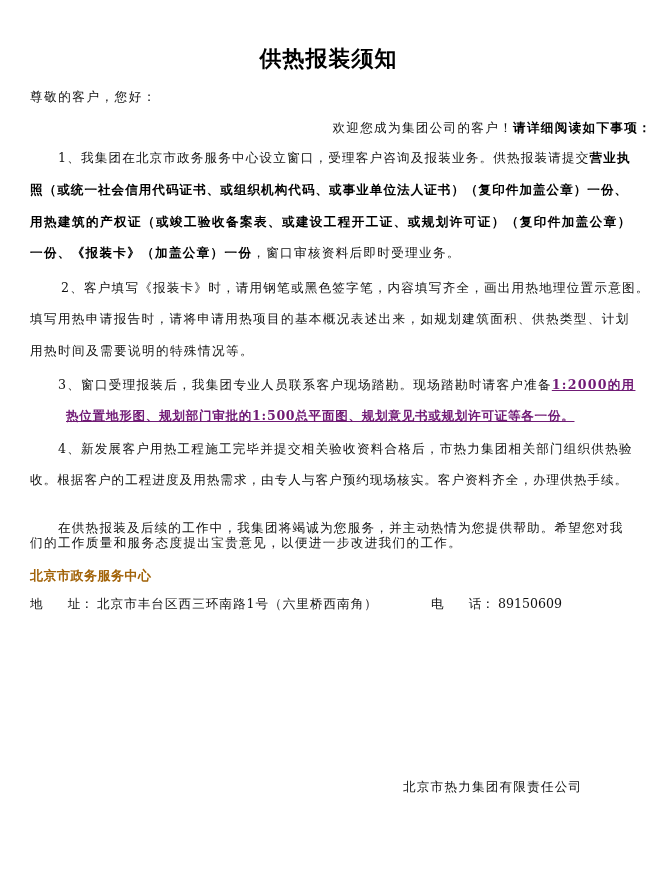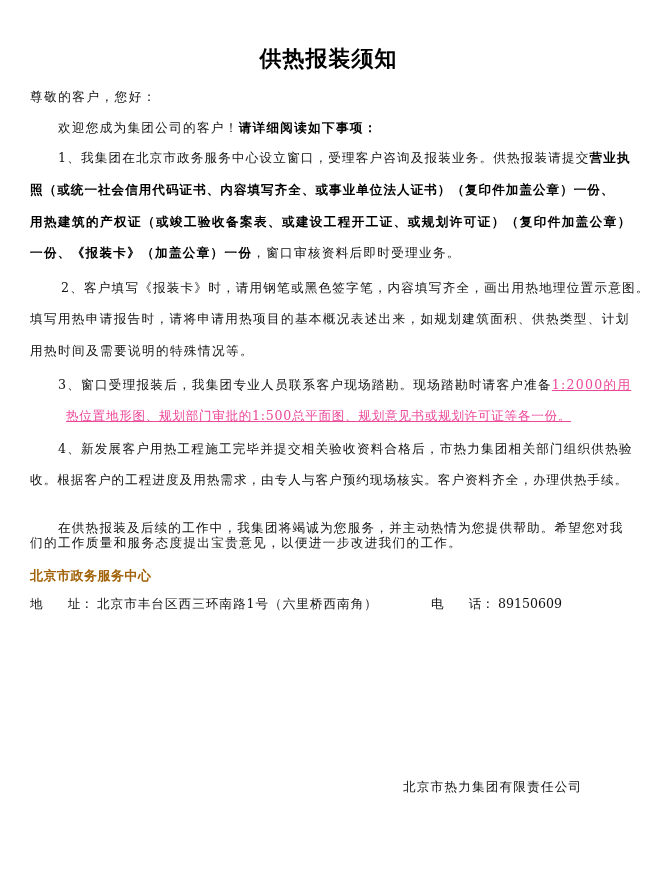--- a/index.html
+++ b/index.html
@@ -11,47 +11,47 @@
     .title {
       position: absolute; top: 44px; left: 0; width: 657px; text-align: center;
       font-family: "DejaVu Sans", "Liberation Sans", sans-serif;
       font-weight: bold; font-size: 22px; letter-spacing: 1px; color: #000;
     }
     .line {
       position: absolute; left: 30px; width: 600px;
       font-size: 12.6px; line-height: 16px; white-space: nowrap; letter-spacing: 1.3px;
     }
     .b { font-weight: bold; color: #000; }
-    .u { text-decoration: underline; font-weight: normal; color: #ec4899; }
+    .u { text-decoration: underline; font-weight: bold; color: #701a75; }
     .heading {
       position: absolute; left: 30px; top: 567px;
       font-weight: bold; font-size: 13px; letter-spacing: 0.5px; color: #a16207;
     }
     .addr-row { position: absolute; left: 30px; top: 596px; font-size: 12.6px; white-space: nowrap; }
     .addr-row span { display: inline-block; }
     .signature {
       position: absolute; left: 403px; top: 779px; font-size: 12.6px; letter-spacing: 1.2px;
     }
   </style>
 </head>
 <body>
 
 <div class="title">供热报装须知</div>
 
 <div class="line" style="top:89px; letter-spacing:1.5px;">尊敬的客户，您好：</div>
 
-<div class="line" style="top:120px; left:58px;">
+<div class="line" style="top:120px; left:52px;text-align:right;">
   <span>欢迎您成为集团公司的客户！</span><span class="b">请详细阅读如下事项：</span>
 </div>
 
 <div>
   <div class="line" style="top:150px; left:58px; letter-spacing:1.15px;">
     <span>1、我集团在北京市政务服务中心设立窗口，受理客户咨询及报装业务。供热报装请提交</span><span class="b">营业执</span>
   </div>
-  <div class="line b" style="top:182px; letter-spacing:1.0px;">照（或统一社会信用代码证书、内容填写齐全、或事业单位法人证书）（复印件加盖公章）一份、</div>
+  <div class="line b" style="top:182px; letter-spacing:1.0px;">照（或统一社会信用代码证书、或组织机构代码、或事业单位法人证书）（复印件加盖公章）一份、</div>
   <div class="line b" style="top:214px; letter-spacing:1.4px;">用热建筑的产权证（或竣工验收备案表、或建设工程开工证、或规划许可证）（复印件加盖公章）</div>
   <div class="line" style="top:245px;">
     <span class="b">一份、《报装卡》（加盖公章）一份</span><span>，窗口审核资料后即时受理业务。</span>
   </div>
 </div>
 
 <div>
   <div class="line" style="top:280px; left:61px; letter-spacing:1.2px;">2、客户填写《报装卡》时，请用钢笔或黑色签字笔，内容填写齐全，画出用热地理位置示意图。</div>
   <div class="line" style="top:311px; letter-spacing:1.35px;">填写用热申请报告时，请将申请用热项目的基本概况表述出来，如规划建筑面积、供热类型、计划</div>
   <div class="line" style="top:343px; letter-spacing:1.4px;">用热时间及需要说明的特殊情况等。</div>

